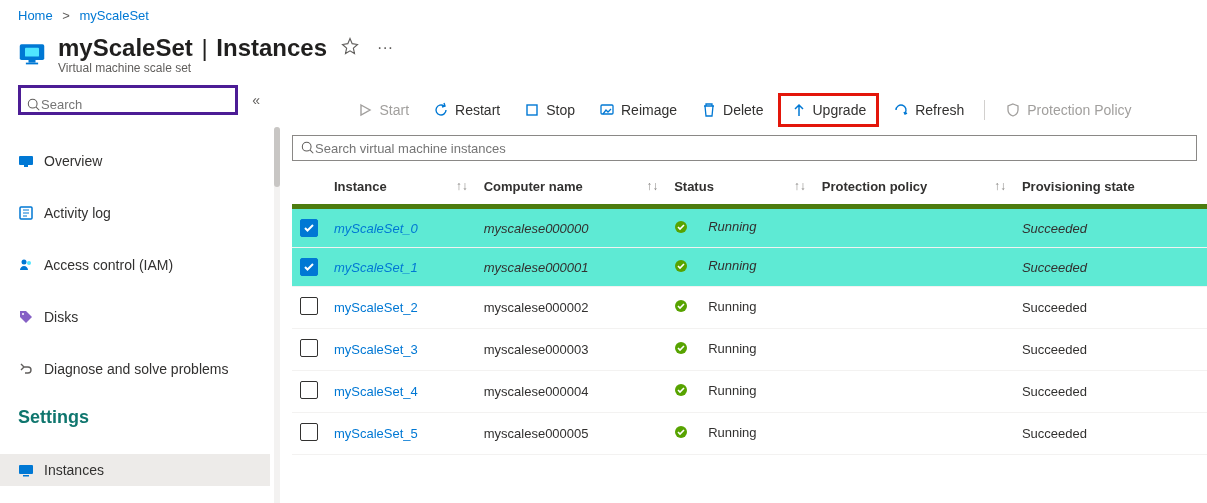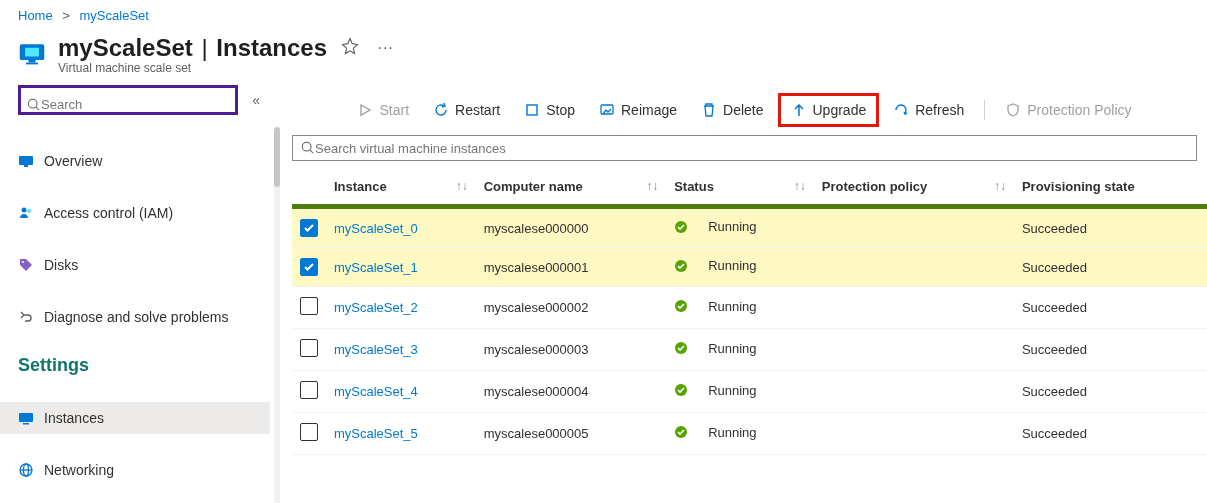--- a/index.html
+++ b/index.html
@@ -108,21 +108,21 @@
     }
     thead th {
       text-align: left; font-weight: 700; font-size: 13px;
       padding: 10px 8px; border-bottom: 5px solid #4d7c0f;
     }
     th .sort { float: right; color: #8a8886; font-size: 12px; }
     tbody td {
       padding: 10px 8px; border-bottom: 1px solid #f3f2f1;
       font-size: 13px;
     }
-    tbody tr.sel { background: #fef9c3; }
+    tbody tr.sel { background: #5eead4; font-style: italic; }
     .chk {
       width: 18px; height: 18px; border: 1px solid #323130;
       border-radius: 2px; display: inline-flex;
       align-items: center; justify-content: center; cursor: pointer;
     }
     .chk.checked { background: #0078d4; border-color: #0078d4; }
     .chk.checked svg { display: block; }
     .chk svg { display: none; }
     .inst-link { color: #0078d4; text-decoration: none; cursor: pointer; }
     .status-ok { display: inline-flex; align-items: center; gap: 20px; }
@@ -179,20 +179,29 @@
       </button>
     </div>
 
     <ul class="nav-list">
       <li class="nav-item">
         <svg class="nav-icon" viewBox="0 0 16 16">
             <rect x="1" y="3" width="14" height="9" rx="1" fill="#0078d4"></rect>
             <rect x="6" y="12" width="4" height="2" fill="#0078d4"></rect>
           </svg>
         <span>Overview</span>
+      </li>
+      <li class="nav-item">
+        <svg class="nav-icon" viewBox="0 0 16 16">
+            <rect x="2" y="2" width="12" height="12" rx="1" fill="none" stroke="#0078d4" stroke-width="1.5"></rect>
+            <line x1="5" y1="5" x2="11" y2="5" stroke="#0078d4"></line>
+            <line x1="5" y1="8" x2="11" y2="8" stroke="#0078d4"></line>
+            <line x1="5" y1="11" x2="9" y2="11" stroke="#0078d4"></line>
+          </svg>
+        <span>Activity log</span>
       </li>
       <li class="nav-item">
         <svg class="nav-icon" viewBox="0 0 16 16">
             <circle cx="6" cy="5" r="2.5" fill="#0078d4"></circle>
             <path d="M2 13c0-2.2 1.8-4 4-4s4 1.8 4 4" fill="#0078d4"></path>
             <circle cx="11" cy="6" r="2" fill="#50e6ff"></circle>
           </svg>
         <span>Access control (IAM)</span>
       </li>
       <li class="nav-item">

